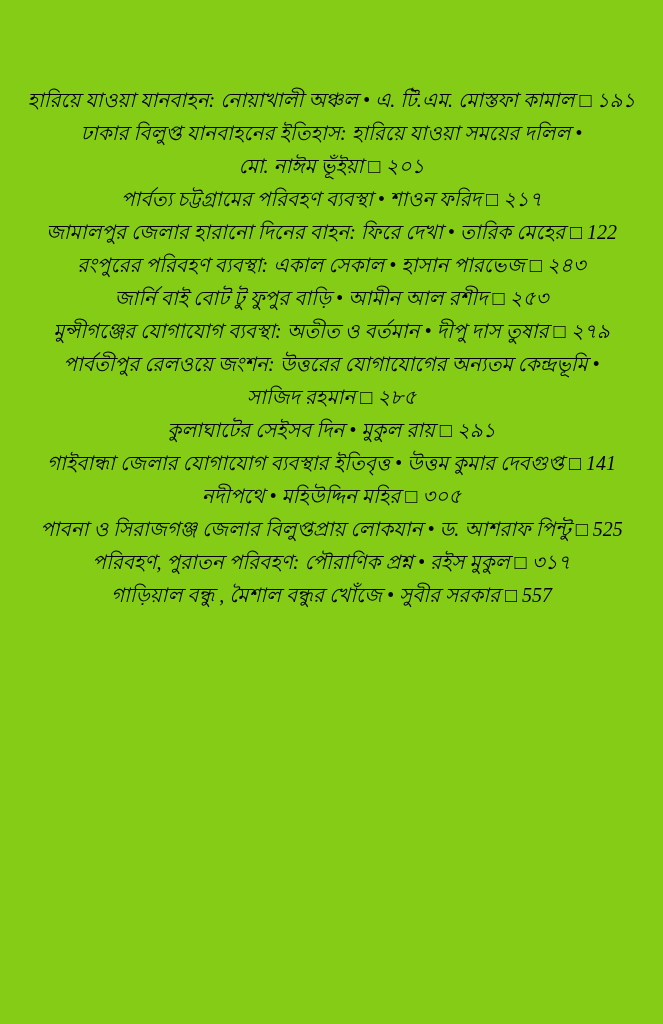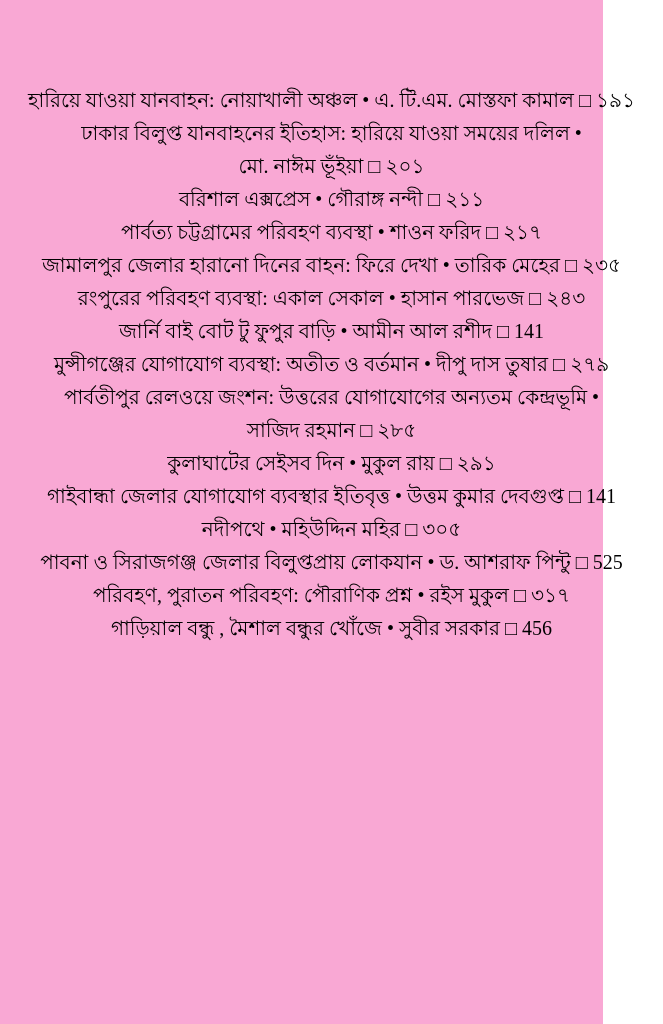--- a/index.html
+++ b/index.html
@@ -5,24 +5,25 @@
   * { margin: 0; padding: 0; box-sizing: border-box; }
   html, body {
     width: 663px;
     height: 1024px;
     background: #ffffff;
     font-family: "Liberation Serif", "DejaVu Serif", serif;
     overflow: hidden;
   }
   .page {
     position: relative;
-    width: 603px;
+    width: 663px;
     height: 1024px;
-    background: #f9a8d4;
+    background: #84cc16;
     color: #000000;
+    font-style: italic;
   }
   .toc-block {
     position: absolute;
     top: 84px;
     left: 0;
     width: 663px;
     display: flex;
     flex-direction: column;
   }
   .toc-line {
@@ -36,28 +37,27 @@
   }
 </style>
 </head>
 <body>
 
 <div class="page">
   <div class="toc-block">
     <div class="toc-line">হারিয়ে যাওয়া যানবাহন: নোয়াখালী অঞ্চল • এ. টি.এম. মোস্তফা কামাল □ ১৯১</div>
     <div class="toc-line">ঢাকার বিলুপ্ত যানবাহনের ইতিহাস: হারিয়ে যাওয়া সময়ের দলিল •</div>
     <div class="toc-line">মো. নাঈম ভূঁইয়া □ ২০১</div>
-    <div class="toc-line">বরিশাল এক্সপ্রেস • গৌরাঙ্গ নন্দী □ ২১১</div>
     <div class="toc-line">পার্বত্য চট্টগ্রামের পরিবহণ ব্যবস্থা • শাওন ফরিদ □ ২১৭</div>
-    <div class="toc-line">জামালপুর জেলার হারানো দিনের বাহন: ফিরে দেখা • তারিক মেহের □ ২৩৫</div>
+    <div class="toc-line">জামালপুর জেলার হারানো দিনের বাহন: ফিরে দেখা • তারিক মেহের □ 122</div>
     <div class="toc-line">রংপুরের পরিবহণ ব্যবস্থা: একাল সেকাল • হাসান পারভেজ □ ২৪৩</div>
-    <div class="toc-line">জার্নি বাই বোট টু ফুপুর বাড়ি • আমীন আল রশীদ □ 141</div>
+    <div class="toc-line">জার্নি বাই বোট টু ফুপুর বাড়ি • আমীন আল রশীদ □ ২৫৩</div>
     <div class="toc-line">মুন্সীগঞ্জের যোগাযোগ ব্যবস্থা: অতীত ও বর্তমান • দীপু দাস তুষার □ ২৭৯</div>
     <div class="toc-line">পার্বতীপুর রেলওয়ে জংশন: উত্তরের যোগাযোগের অন্যতম কেন্দ্রভূমি •</div>
     <div class="toc-line">সাজিদ রহমান □ ২৮৫</div>
     <div class="toc-line">কুলাঘাটের সেইসব দিন • মুকুল রায় □ ২৯১</div>
     <div class="toc-line">গাইবান্ধা জেলার যোগাযোগ ব্যবস্থার ইতিবৃত্ত • উত্তম কুমার দেবগুপ্ত □ 141</div>
     <div class="toc-line">নদীপথে • মহিউদ্দিন মহির □ ৩০৫</div>
     <div class="toc-line">পাবনা ও সিরাজগঞ্জ জেলার বিলুপ্তপ্রায় লোকযান • ড. আশরাফ পিন্টু □ 525</div>
     <div class="toc-line">পরিবহণ, পুরাতন পরিবহণ: পৌরাণিক প্রশ্ন • রইস মুকুল □ ৩১৭</div>
-    <div class="toc-line">গাড়িয়াল বন্ধু , মৈশাল বন্ধুর খোঁজে • সুবীর সরকার □ 456</div>
+    <div class="toc-line">গাড়িয়াল বন্ধু , মৈশাল বন্ধুর খোঁজে • সুবীর সরকার □ 557</div>
   </div>
 </div>
 
 </body></html>

